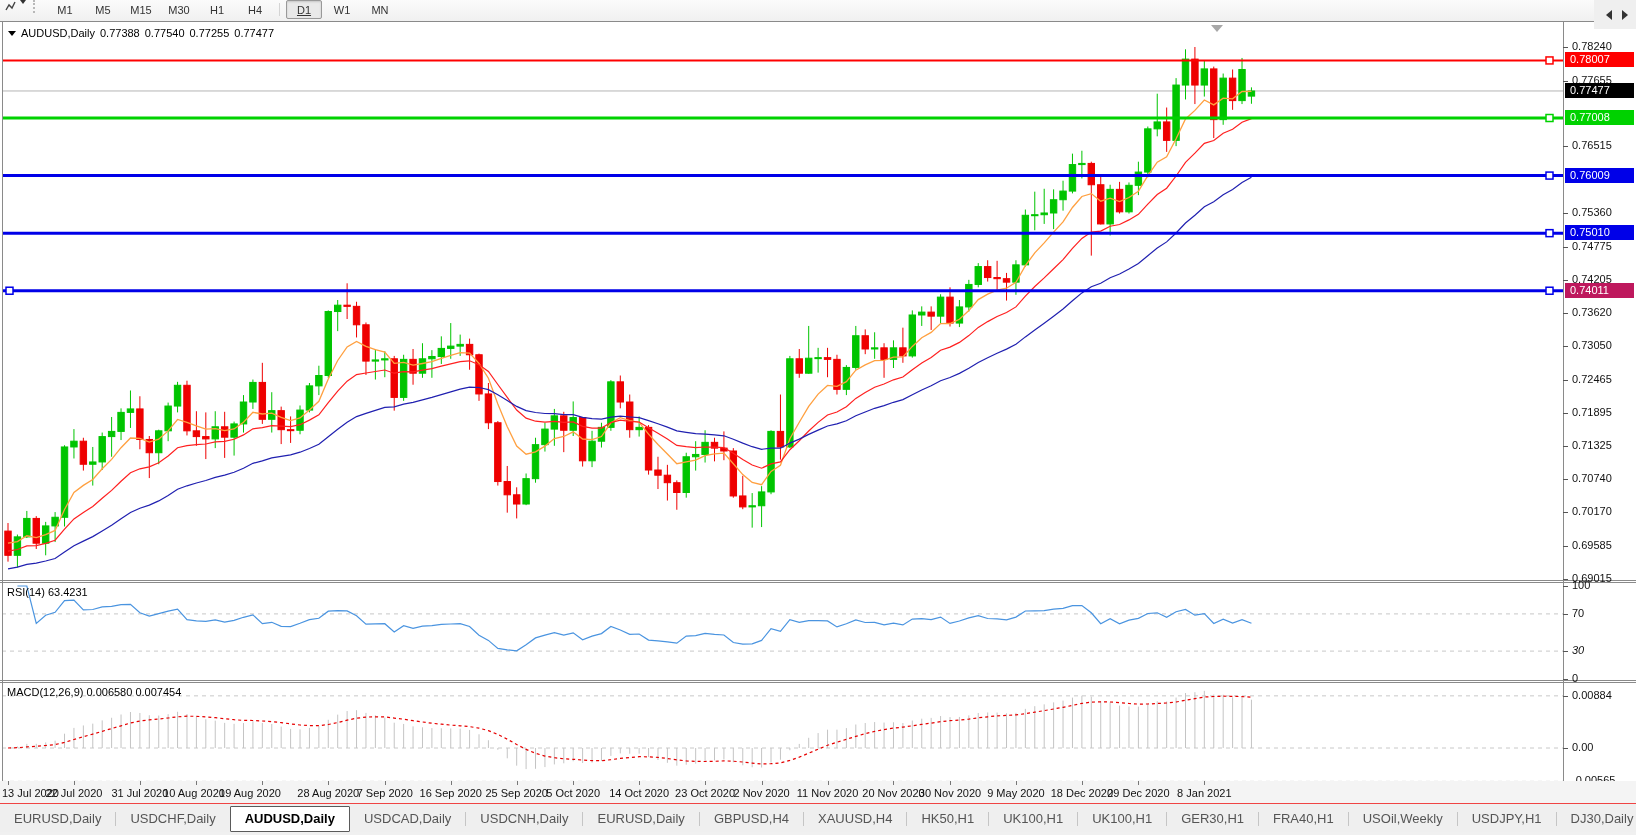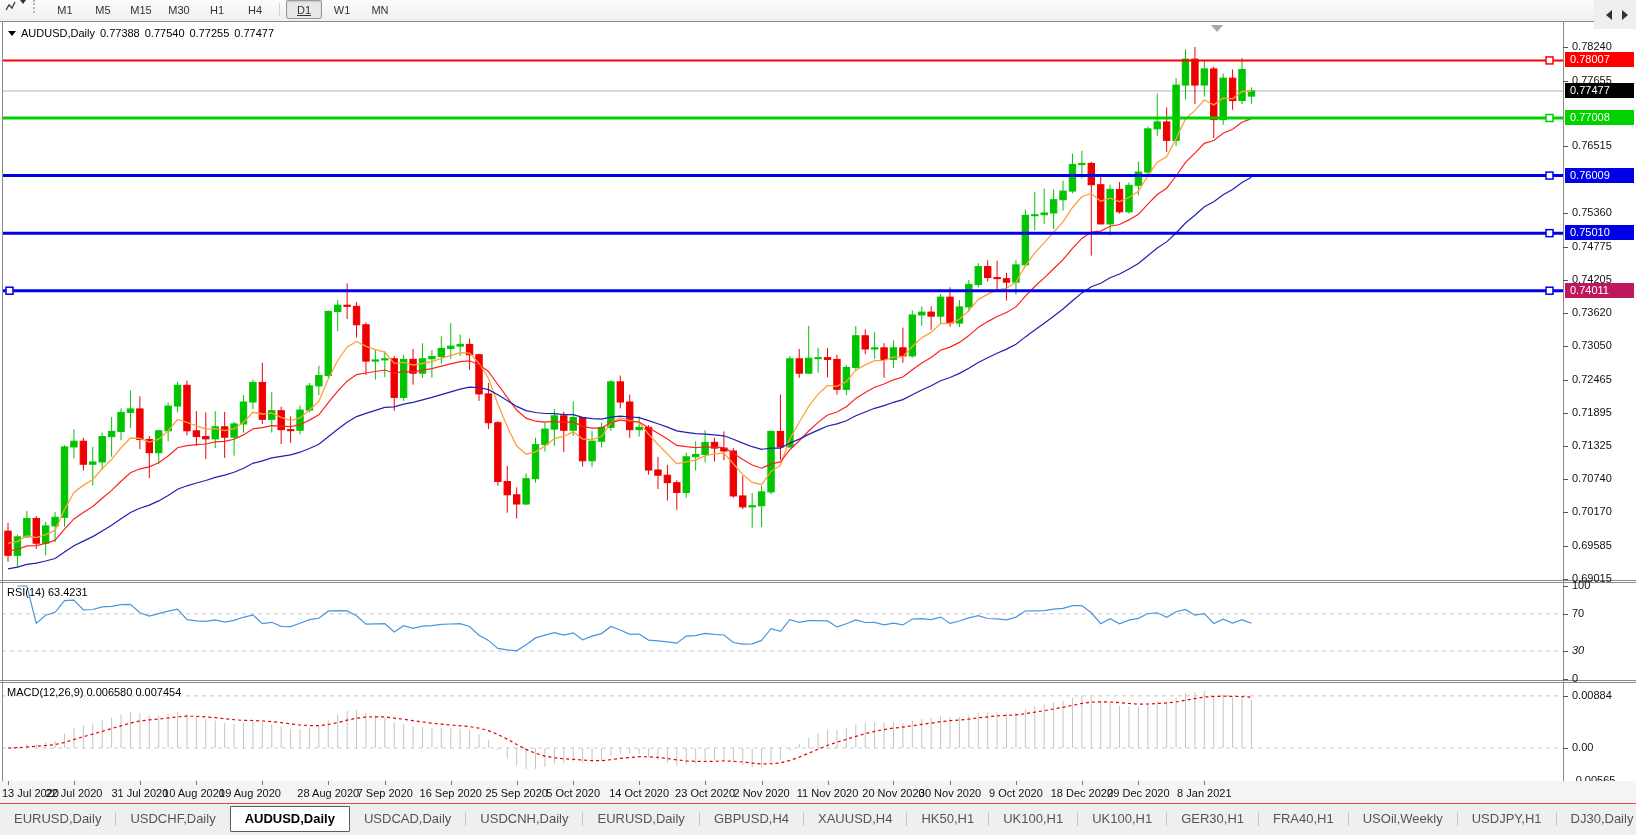--- a/index.html
+++ b/index.html
@@ -628,21 +628,21 @@
       <div class="date-label" style="left: 705.08px;">23 Oct 2020</div>
       <div class="date-tick" style="left: 761.6px;"></div>
       <div class="date-label" style="left: 761.6px;">2 Nov 2020</div>
       <div class="date-tick" style="left: 827.54px;"></div>
       <div class="date-label" style="left: 827.54px;">11 Nov 2020</div>
       <div class="date-tick" style="left: 893.48px;"></div>
       <div class="date-label" style="left: 893.48px;">20 Nov 2020</div>
       <div class="date-tick" style="left: 950px;"></div>
       <div class="date-label" style="left: 950px;">30 Nov 2020</div>
       <div class="date-tick" style="left: 1015.94px;"></div>
-      <div class="date-label" style="left: 1015.94px;">9 Oct 2020</div>
+      <div class="date-label" style="left: 1015.94px;">9 May 2020</div>
       <div class="date-tick" style="left: 1081.88px;"></div>
       <div class="date-label" style="left: 1081.88px;">18 Dec 2020</div>
       <div class="date-tick" style="left: 1138.4px;"></div>
       <div class="date-label" style="left: 1138.4px;">29 Dec 2020</div>
       <div class="date-tick" style="left: 1204.34px;"></div>
       <div class="date-label" style="left: 1204.34px;">8 Jan 2021</div>
     </div>
 </div>
 
 <div class="tabbar" id="tabbar">

